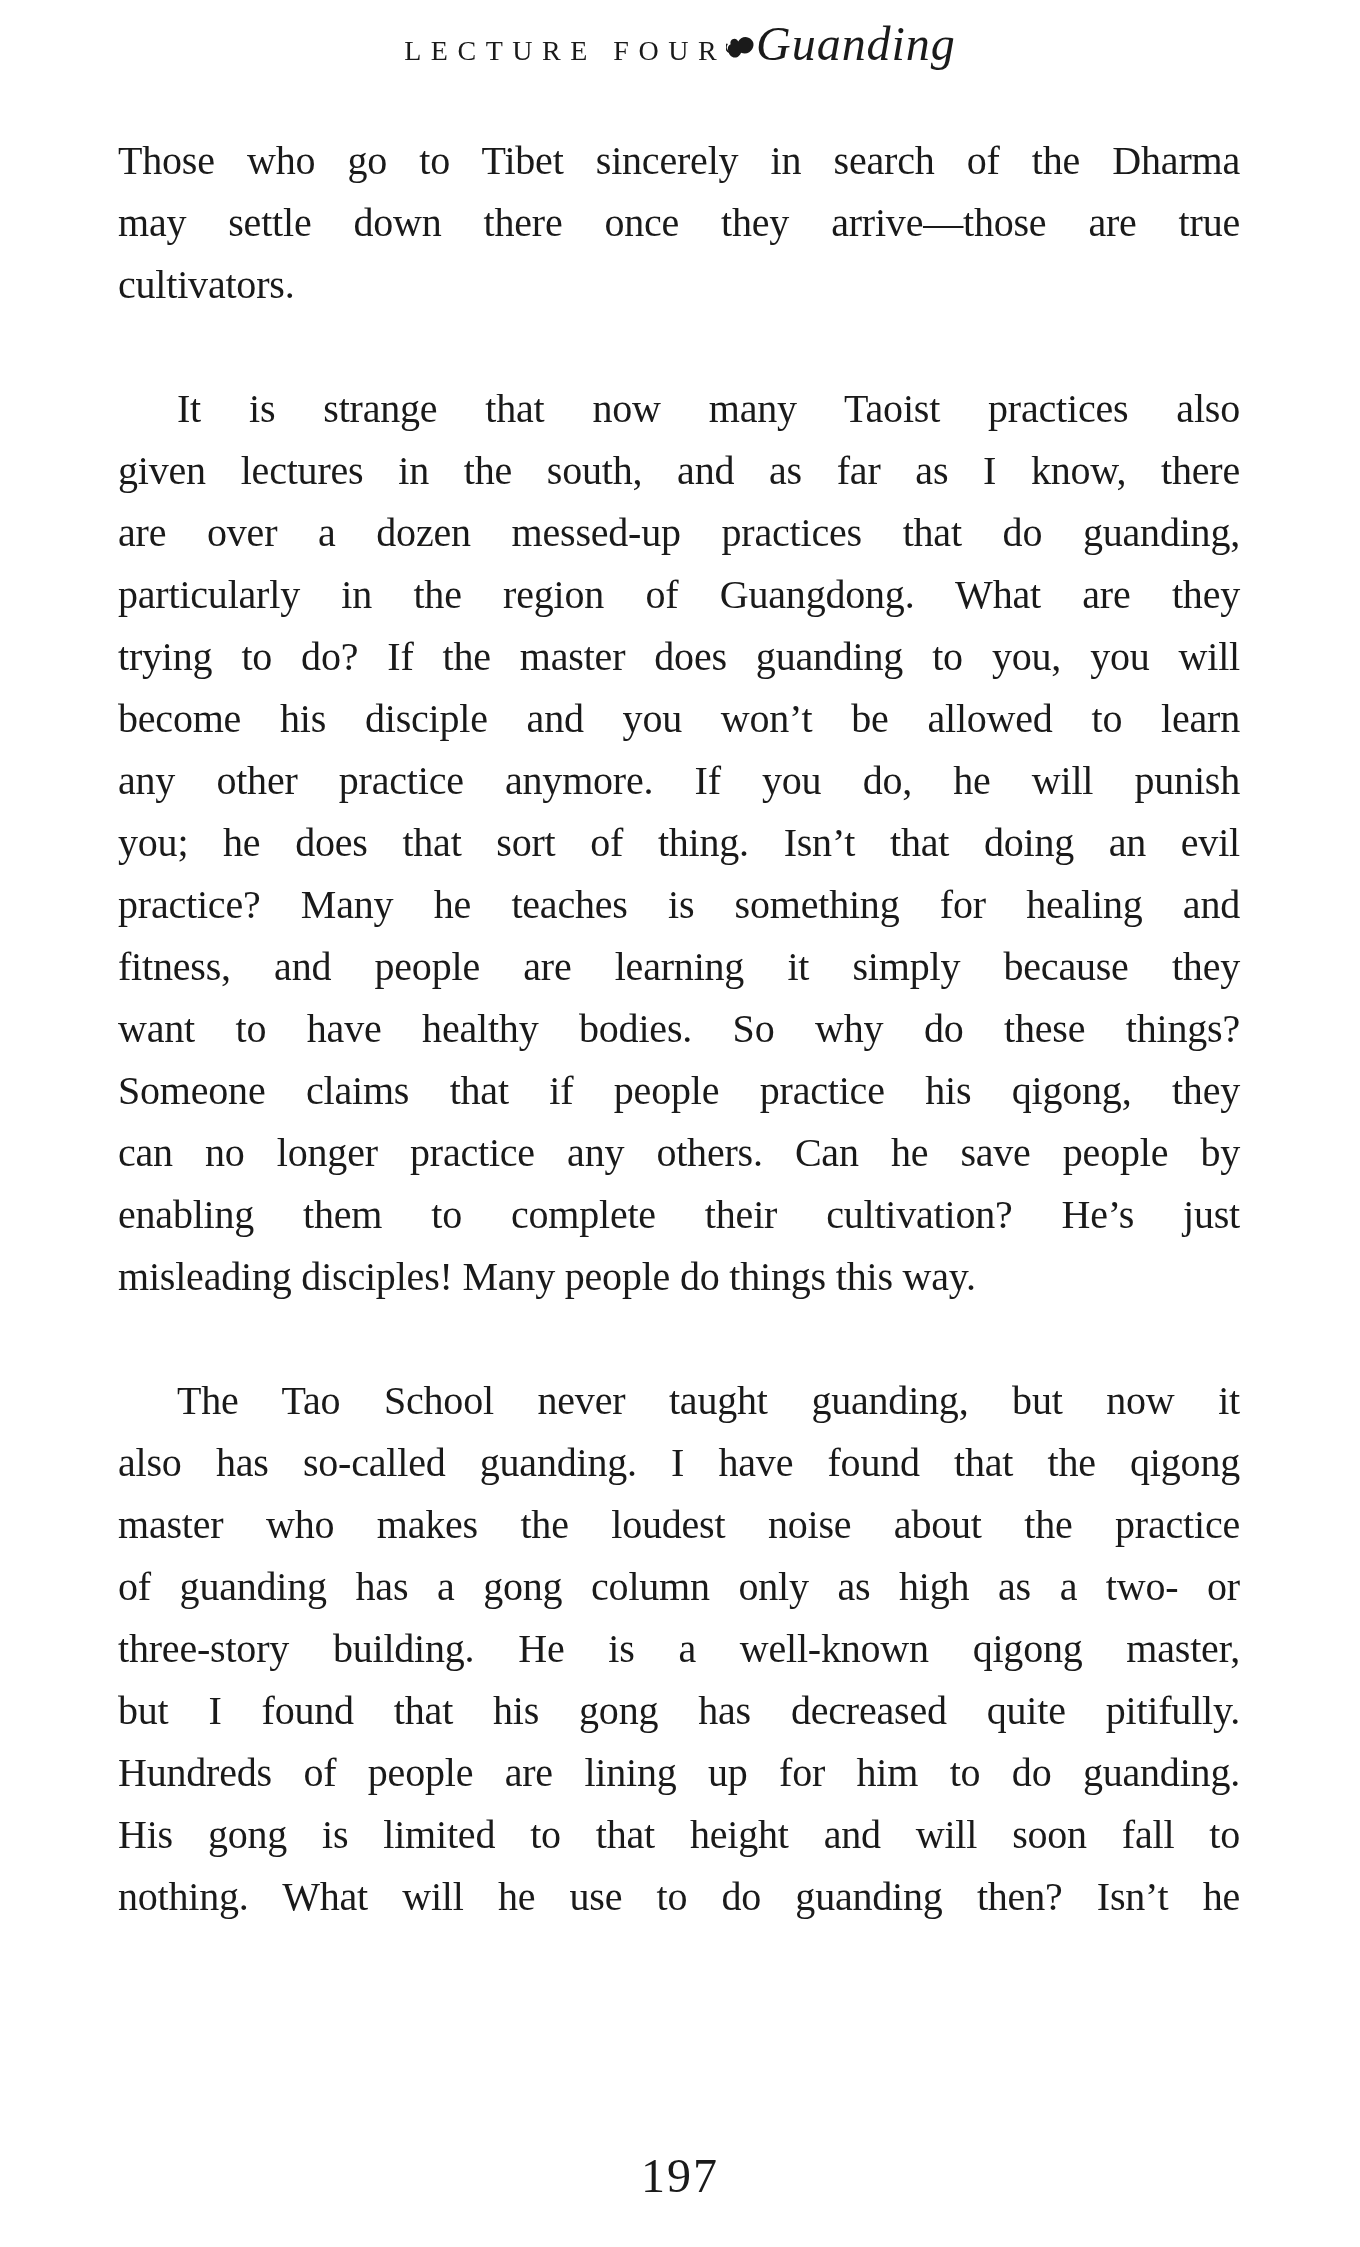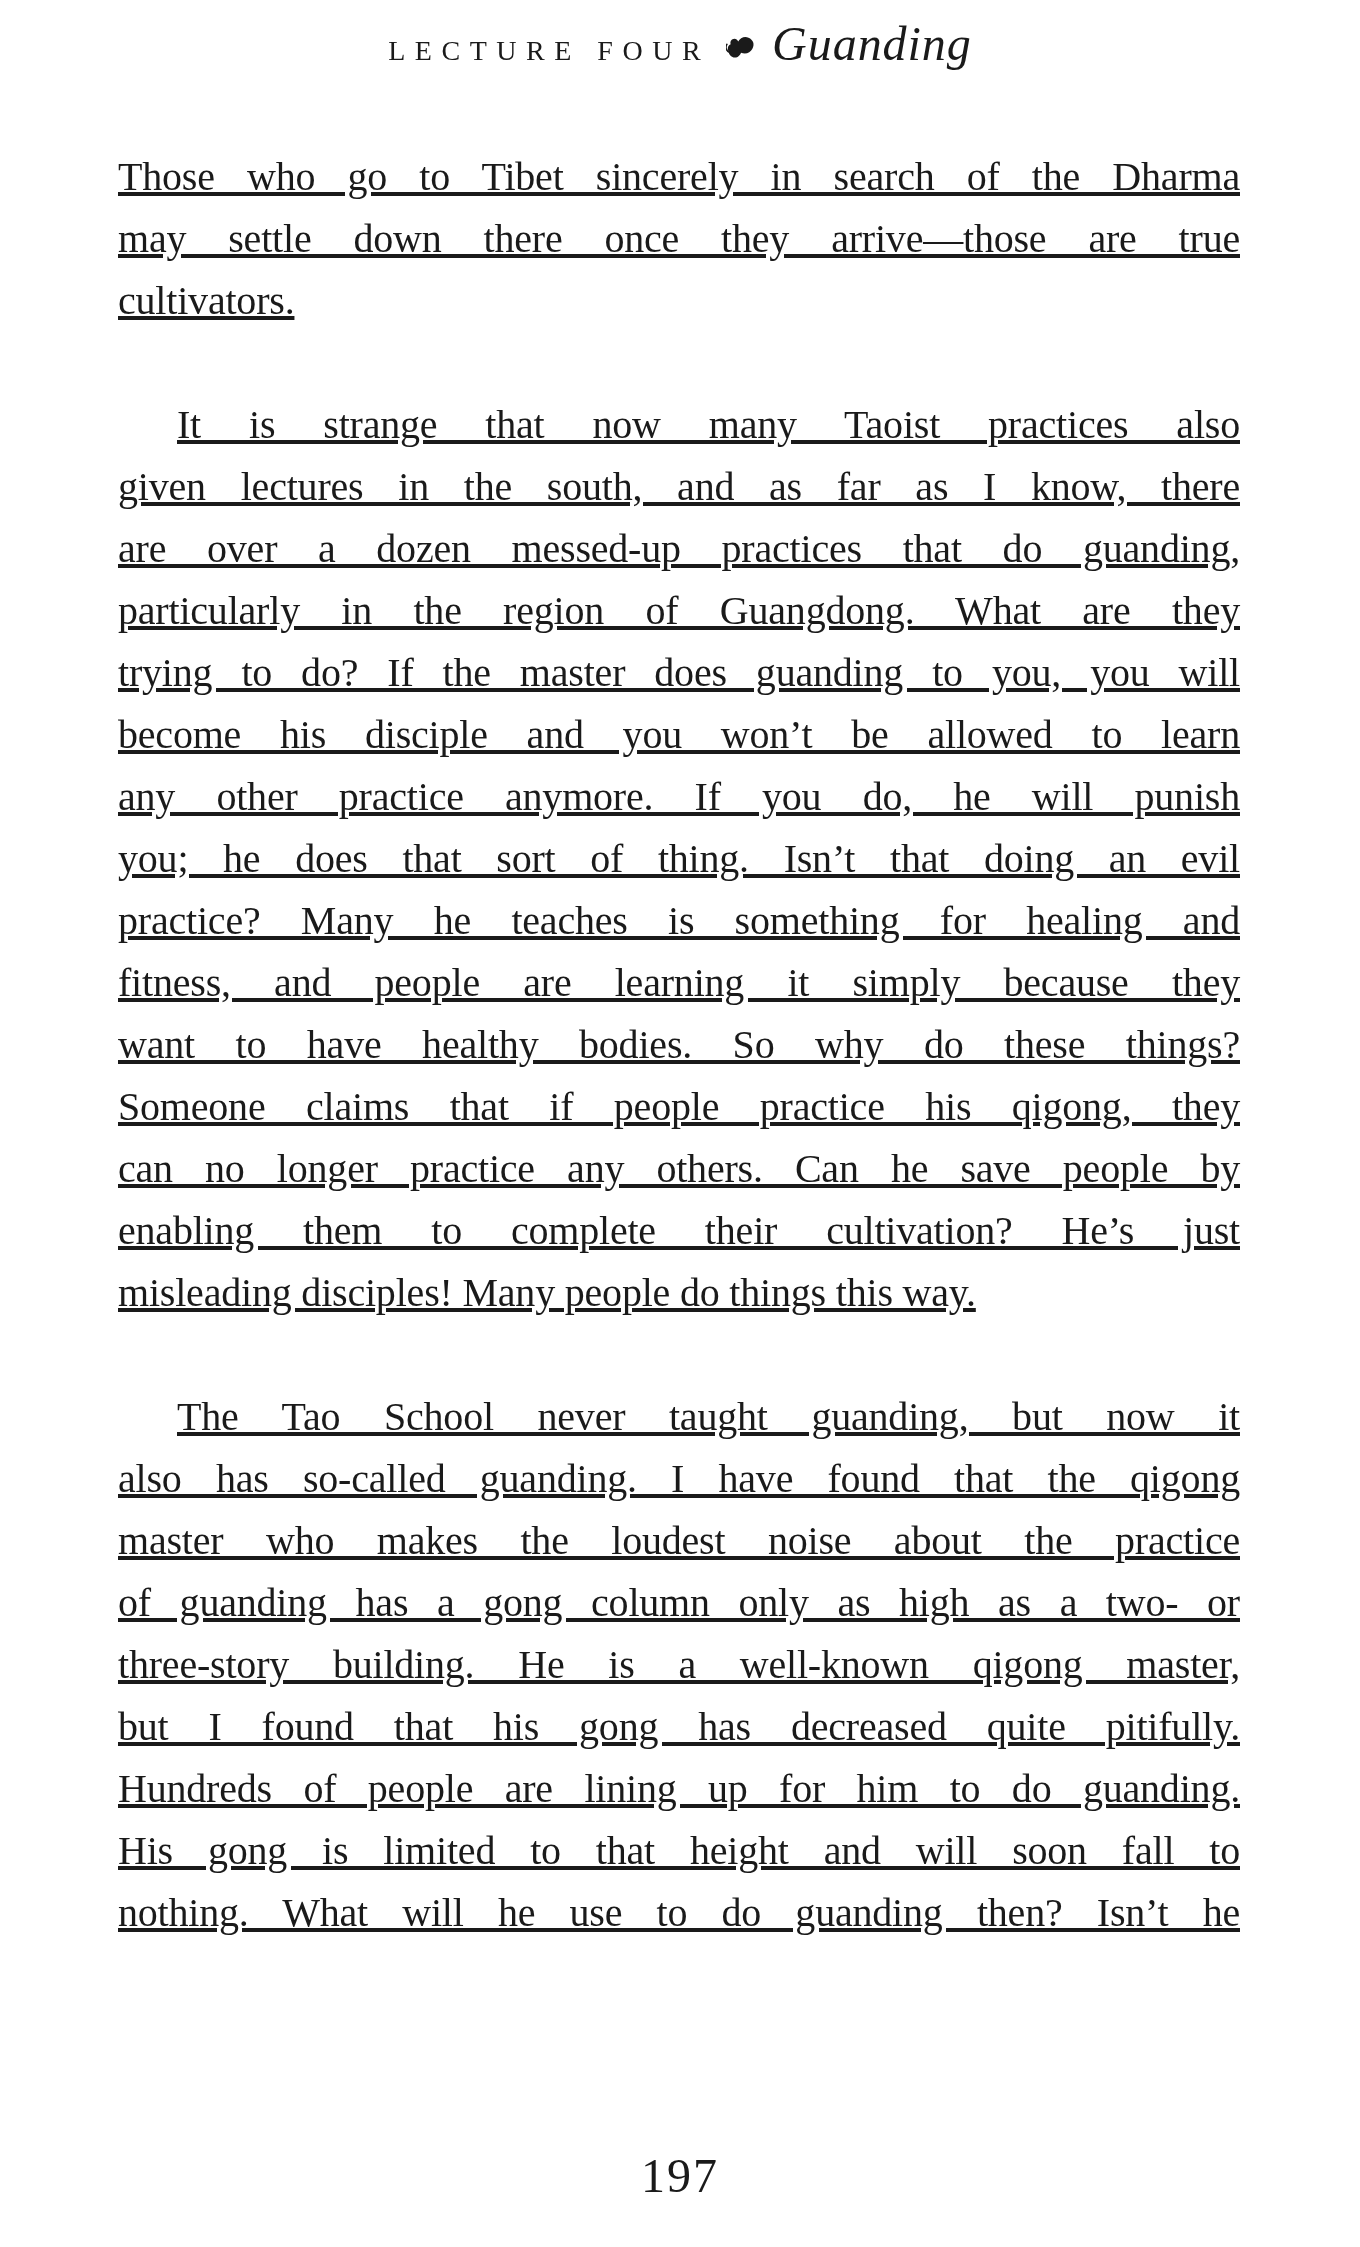--- a/index.html
+++ b/index.html
@@ -23,21 +23,20 @@
   }
   
   .running-head{
     position:absolute;
     top:16px;
     left:0;
     right:0;
     display:flex;
     justify-content:center;
     align-items:baseline;
-    gap:16px;
     white-space:nowrap;
   }
   .lecture-label{
     font-size:28px;
     letter-spacing:0.34em;
     font-weight:400;
   }
   .fleuron{
     position:relative;
     width:30px;
@@ -48,23 +47,22 @@
   .fleuron svg{display:block;width:100%;height:100%;fill:var(--ink);}
   .chapter-title{
     font-style:italic;
     font-size:48px;
     letter-spacing:0.02em;
   }
   
   .text-block{
     position:absolute;
     left:118px;
-    top:146px;
+    top:130px;
     width:1122px;
-    text-decoration:underline;
   }
   .paragraph{
     margin:0 0 62px 0;
   }
   .paragraph:last-child{margin-bottom:0;}
   .line{
     font-size:40px;
     line-height:62px;
     letter-spacing:-0.2px;
     text-align:justify;

